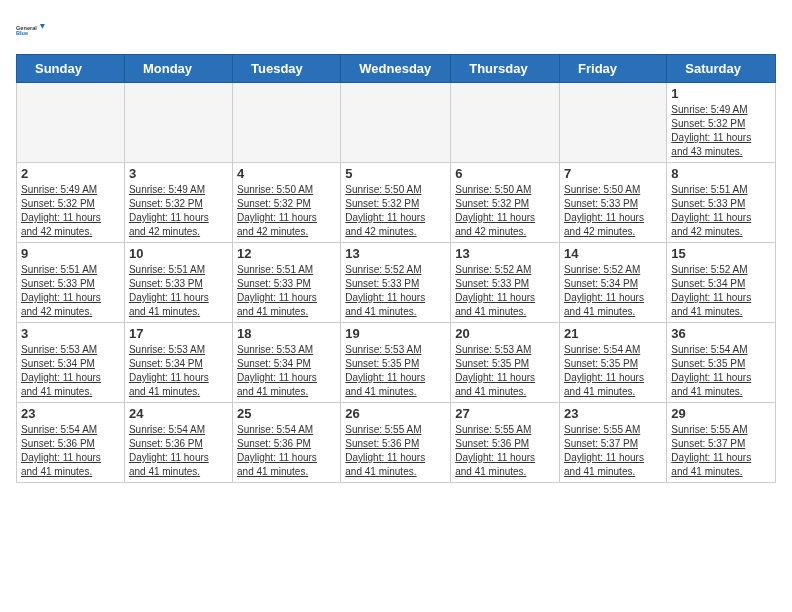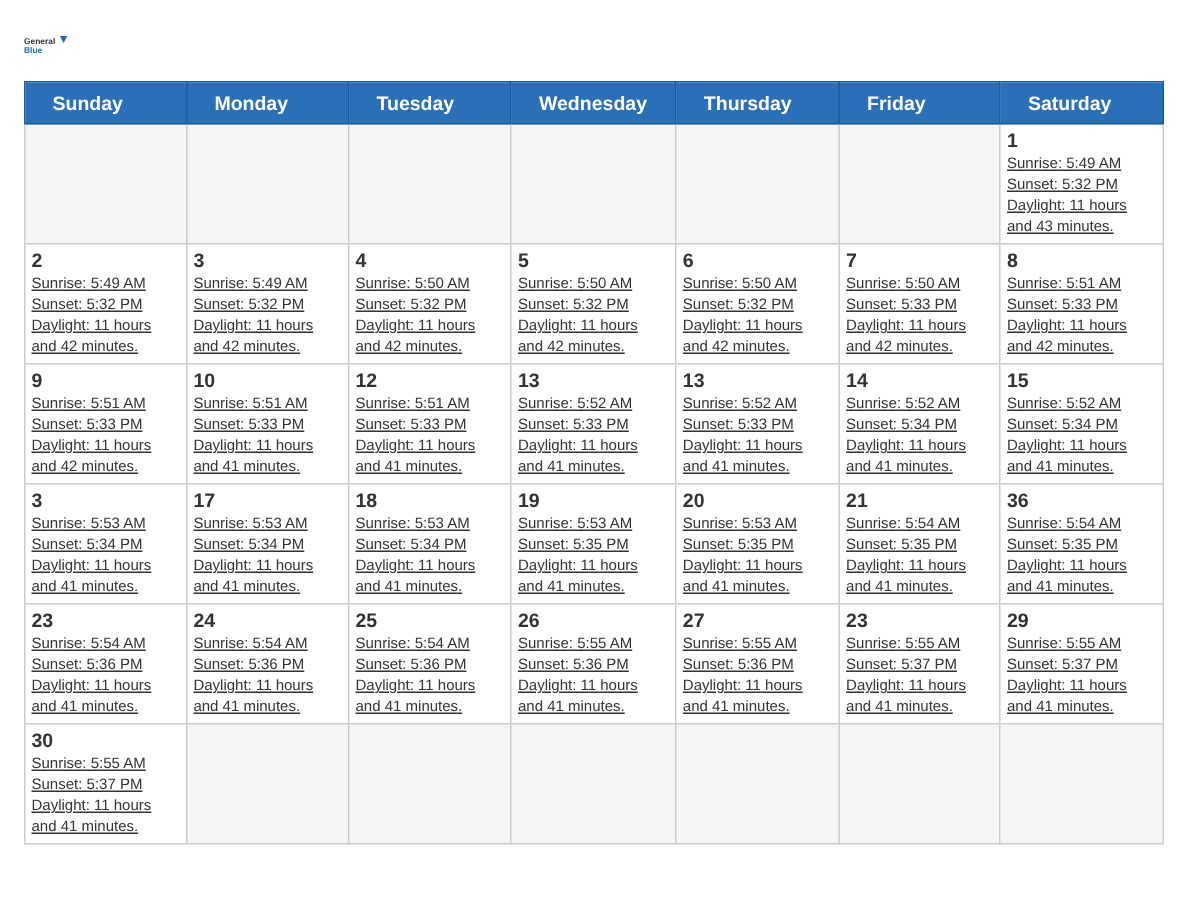--- a/index.html
+++ b/index.html
@@ -327,29 +327,14 @@
 and 41 minutes.</div>
         </td>
         <td>
           <span class="day-number">29</span>
           <div class="day-info" style="white-space: pre-line;">Sunrise: 5:55 AM
 Sunset: 5:37 PM
 Daylight: 11 hours
 and 41 minutes.</div>
         </td>
       </tr>
-      <tr class="last-row">
-        <td class="has-data">
-          <span class="day-number">30</span>
-          <div class="day-info" style="white-space: pre-line;">Sunrise: 5:55 AM
-Sunset: 5:37 PM
-Daylight: 11 hours
-and 41 minutes.</div>
-        </td>
-        <td class="empty"></td>
-        <td class="empty"></td>
-        <td class="empty"></td>
-        <td class="empty"></td>
-        <td class="empty"></td>
-        <td class="empty"></td>
-      </tr>
     </tbody>
 </table>
 
 </body></html>

